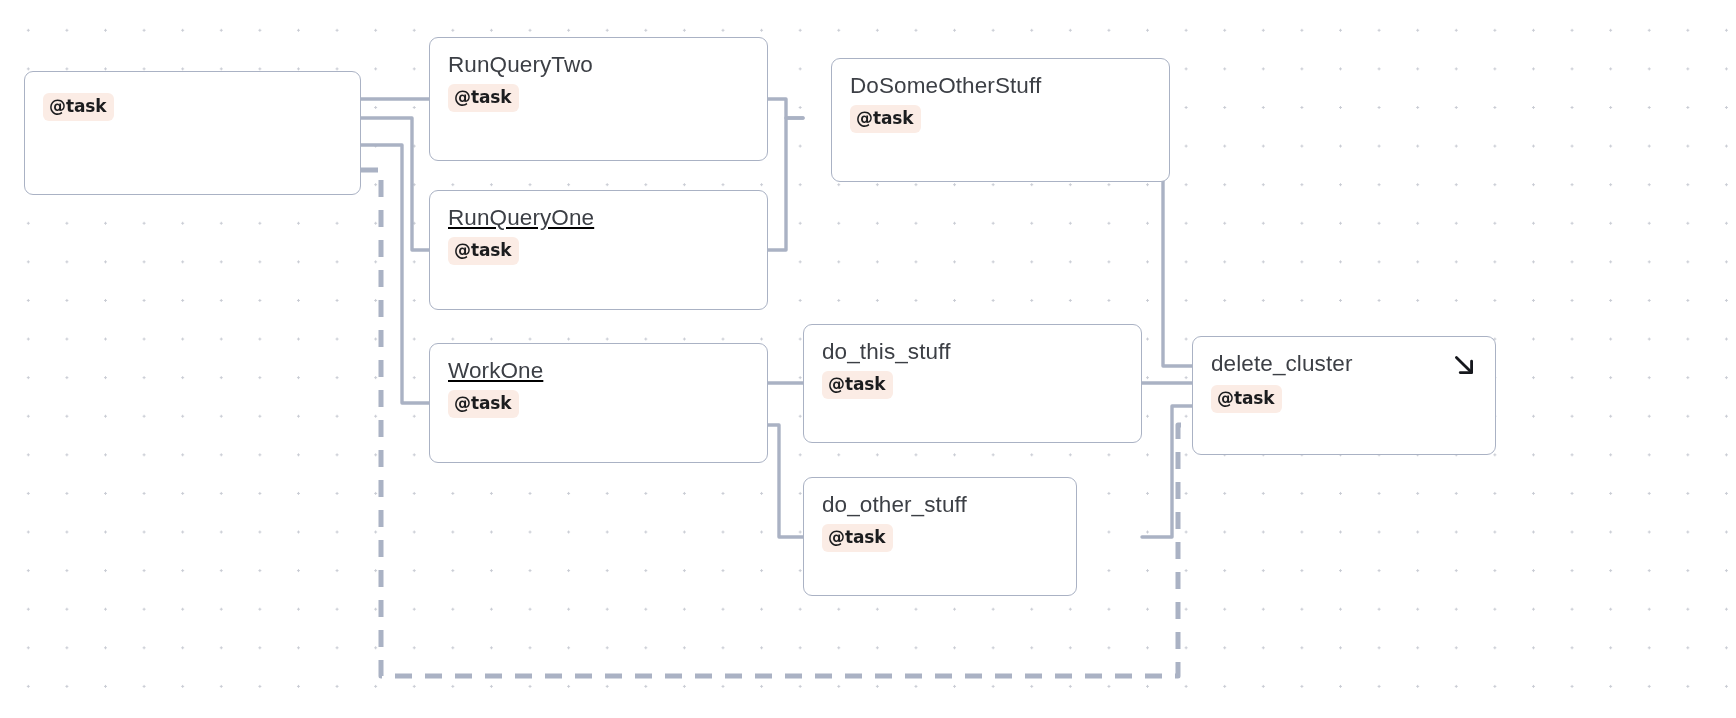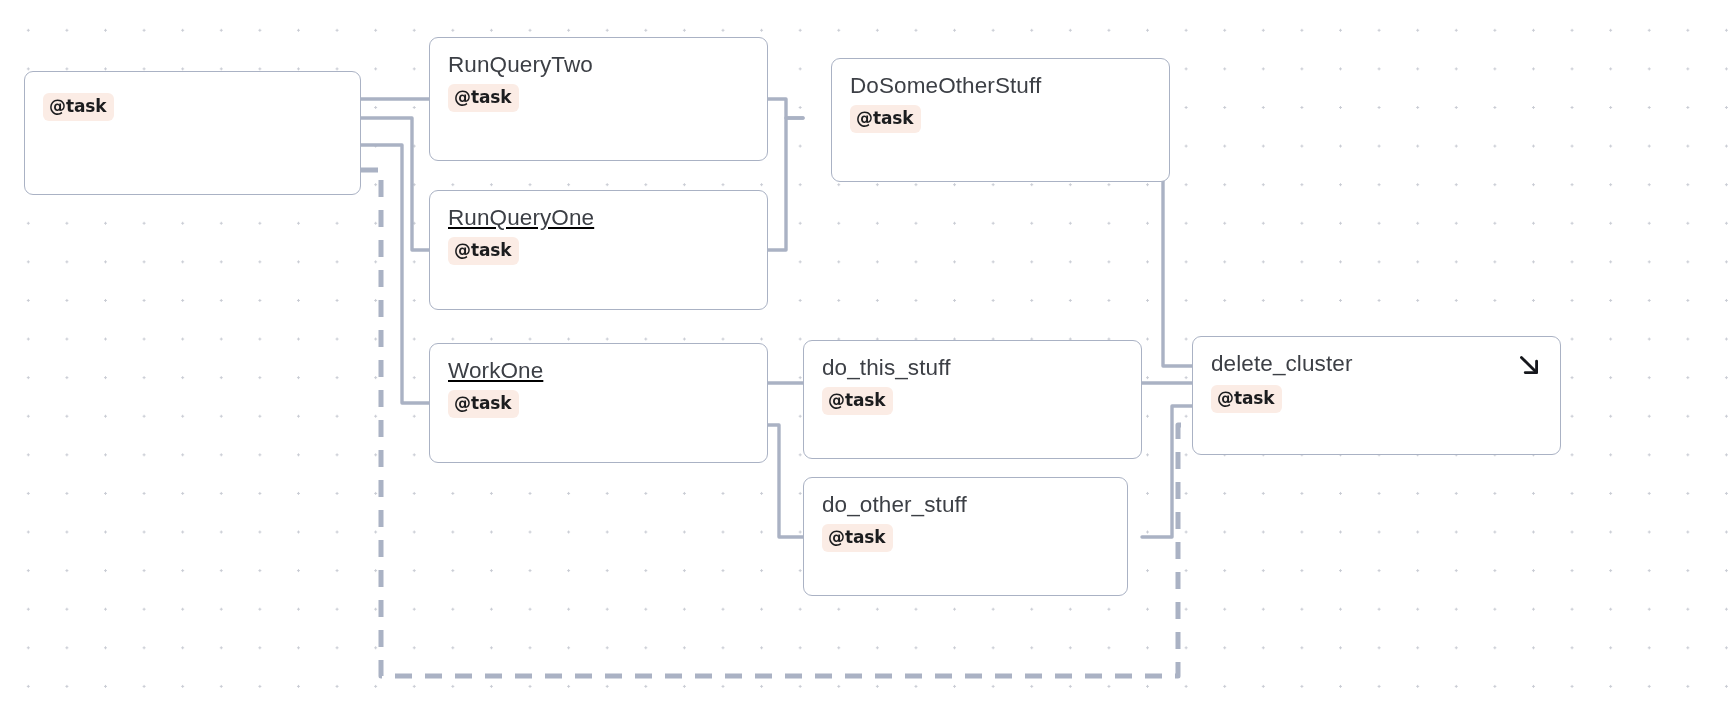--- a/index.html
+++ b/index.html
@@ -124,33 +124,33 @@
           <div class="node-title">WorkOne</div>
         </div>
         <div class="node-badge-row"><span class="badge">@task</span></div>
       </div>
       <div class="node" style="left: 831px; top: 58px; width: 339px; height: 124px;">
         <div class="node-header">
           <div class="node-title">DoSomeOtherStuff</div>
         </div>
         <div class="node-badge-row"><span class="badge">@task</span></div>
       </div>
-      <div class="node" style="left: 803px; top: 324px; width: 339px; height: 119px; margin-top: 16px;">
+      <div class="node" style="left: 803px; top: 324px; width: 339px; height: 119px;">
         <div class="node-header">
           <div class="node-title">do_this_stuff</div>
         </div>
         <div class="node-badge-row"><span class="badge">@task</span></div>
       </div>
-      <div class="node" style="left: 803px; top: 477px; width: 325px; height: 119px;">
+      <div class="node" style="left: 803px; top: 477px; width: 274px; height: 119px;">
         <div class="node-header">
           <div class="node-title">do_other_stuff</div>
         </div>
         <div class="node-badge-row"><span class="badge">@task</span></div>
       </div>
-      <div class="node" style="left: 1192px; top: 336px; width: 369px; height: 119px;">
+      <div class="node" style="left: 1192px; top: 336px; width: 304px; height: 119px;">
         <div class="node-header">
           <div class="node-title">delete_cluster</div>
           <span class="corner-arrow">
             <svg width="26" height="26" viewBox="0 0 24 24" fill="none" stroke="currentColor" stroke-width="2.6" stroke-linecap="round" stroke-linejoin="round">
               <line x1="5" y1="5" x2="19" y2="19"></line>
               <polyline points="19 8.5 19 19 8.5 19"></polyline>
             </svg>
           </span>
         </div>
         <div class="node-badge-row"><span class="badge">@task</span></div>

